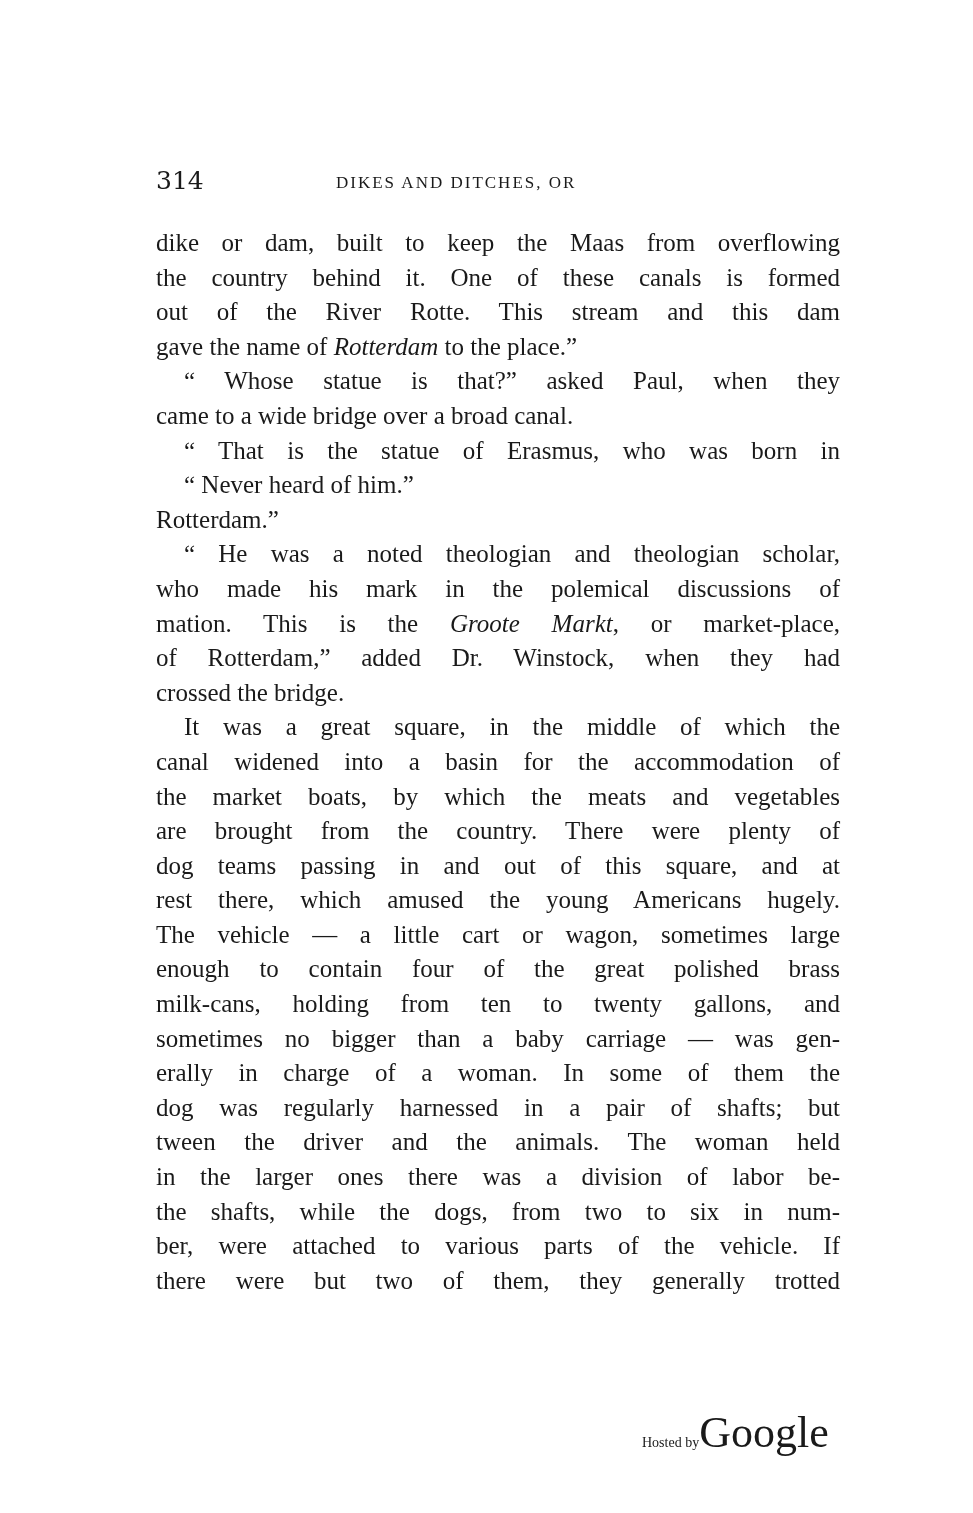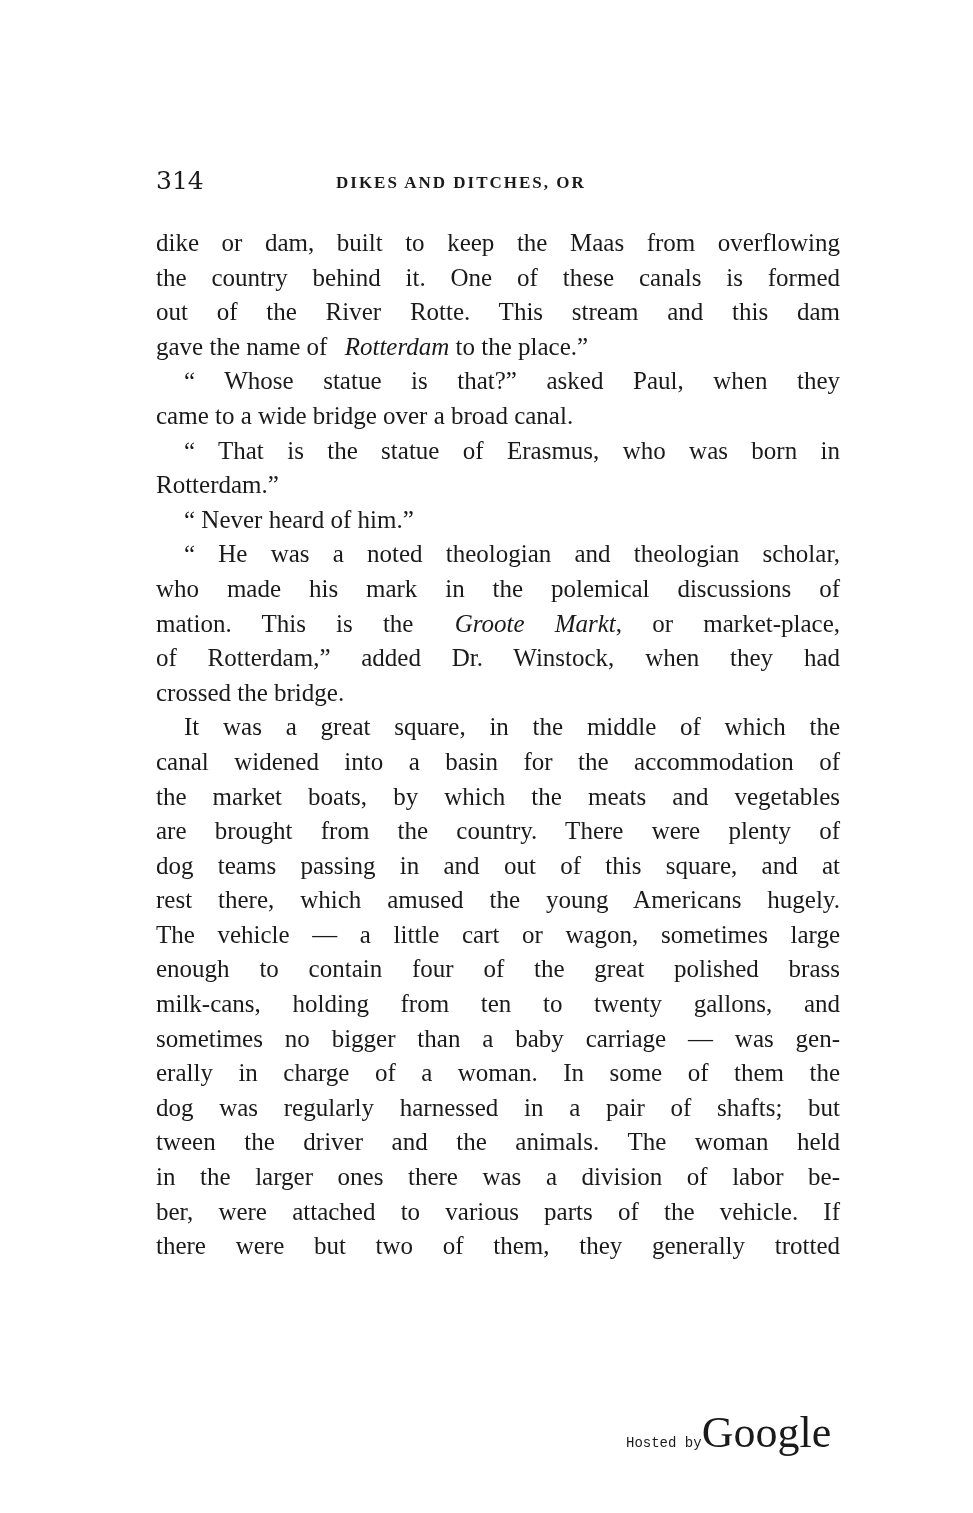--- a/index.html
+++ b/index.html
@@ -1,67 +1,68 @@
 <!DOCTYPE html>
 <html><head>
   <meta charset="utf-8">
   <style>
     html, body { margin: 0; padding: 0; background: #ffffff; }
     body { width: 973px; height: 1513px; position: relative; overflow: hidden; color: #1a1a1a; }
     .page { position: absolute; left: 0; top: 12px; width: 811px; height: 1513px; }
     .running-head { position: absolute; left: 156px; top: 154px; width: 684px; height: 34px; }
     .page-number { position: absolute; left: 0; top: 0; font-family: "DejaVu Serif", serif; font-size: 25px; }
-    .running-title { position: absolute; left: 180px; top: 7px; font-family: "Liberation Serif", serif; font-size: 17px; font-weight: bold; letter-spacing: 2px; }
+    .running-title { position: absolute; left: 180px; top: 7px; font-family: "Liberation Serif", serif; font-size: 17px; font-weight: normal; letter-spacing: 2px; }
     .body-text { position: absolute; left: 156px; top: 214px; width: 684px; }
     .line { font-family: "Liberation Serif", serif; font-size: 25px; height: 34.6px; line-height: 34.6px; white-space: nowrap; text-align: justify; text-align-last: justify; }
     .line.indent { padding-left: 28px; }
     .line.last { text-align-last: left; }
-    .line i { font-style: italic; margin-left: 11px; }
+    .line i { font-style: italic; }
     .footer { position: absolute; left: 626px; top: 1395px; height: 40px; white-space: nowrap; }
-    .hosted { font-family: Liberation Mono, monospace; font-size: 14px; vertical-align: baseline; }
+    .hosted { font-family: Liberation Serif, serif; font-size: 14px; vertical-align: baseline; margin-left: 16px; }
     .google { font-family: "Liberation Serif", serif; font-size: 44px; vertical-align: baseline; }
   </style>
 </head>
 <body>
 
 <div class="page">
   <div class="running-head">
     <span class="page-number">314</span>
     <span class="running-title">DIKES AND DITCHES, OR</span>
   </div>
 
   <div class="body-text" id="body-text">
       <div class="line"><span>dike or dam, built to keep the Maas from overflowing</span></div>
       <div class="line"><span>the country behind it.  One of these canals is formed</span></div>
       <div class="line"><span>out of the River Rotte.  This stream and this dam</span></div>
       <div class="line last"><span>gave the name of </span><i>Rotterdam</i><span> to the place.”</span></div>
       <div class="line indent"><span>“ Whose statue is that?” asked Paul, when they</span></div>
       <div class="line last"><span>came to a wide bridge over a broad canal.</span></div>
       <div class="line indent"><span>“ That is the statue of Erasmus, who was born in</span></div>
+      <div class="line indent last"><span>“ Never heard of him.”</span></div>
       <div class="line last"><span>Rotterdam.”</span></div>
-      <div class="line indent last"><span>“ Never heard of him.”</span></div>
       <div class="line indent"><span>“ He was a noted theologian and theologian scholar,</span></div>
       <div class="line"><span>who made his mark in the polemical discussions of</span></div>
       <div class="line"><span>mation.  This is the </span><i>Groote Markt</i><span>, or market-place,</span></div>
       <div class="line"><span>of Rotterdam,” added Dr. Winstock, when they had</span></div>
       <div class="line last"><span>crossed the bridge.</span></div>
       <div class="line indent"><span>It was a great square, in the middle of which the</span></div>
       <div class="line"><span>canal widened into a basin for the accommodation of</span></div>
       <div class="line"><span>the market boats, by which the meats and vegetables</span></div>
       <div class="line"><span>are brought from the country.  There were plenty of</span></div>
       <div class="line"><span>dog teams passing in and out of this square, and at</span></div>
       <div class="line"><span>rest there, which amused the young Americans hugely.</span></div>
       <div class="line"><span>The vehicle — a little cart or wagon, sometimes large</span></div>
       <div class="line"><span>enough to contain four of the great polished brass</span></div>
       <div class="line"><span>milk-cans, holding from ten to twenty gallons, and</span></div>
       <div class="line"><span>sometimes no bigger than a baby carriage — was gen-</span></div>
       <div class="line"><span>erally in charge of a woman.  In some of them the</span></div>
       <div class="line"><span>dog was regularly harnessed in a pair of shafts; but</span></div>
       <div class="line"><span>tween the driver and the animals.  The woman held</span></div>
       <div class="line"><span>in the larger ones there was a division of labor be-</span></div>
+      <div class="line"><span>the shafts, while the dogs, from two to six in num-</span></div>
       <div class="line"><span>ber, were attached to various parts of the vehicle.  If</span></div>
       <div class="line"><span>there were but two of them, they generally trotted</span></div>
     </div>
 
   <div class="footer">
     <span class="hosted">Hosted by</span><span class="google">Google</span>
   </div>
 </div>
 
 </body></html>

